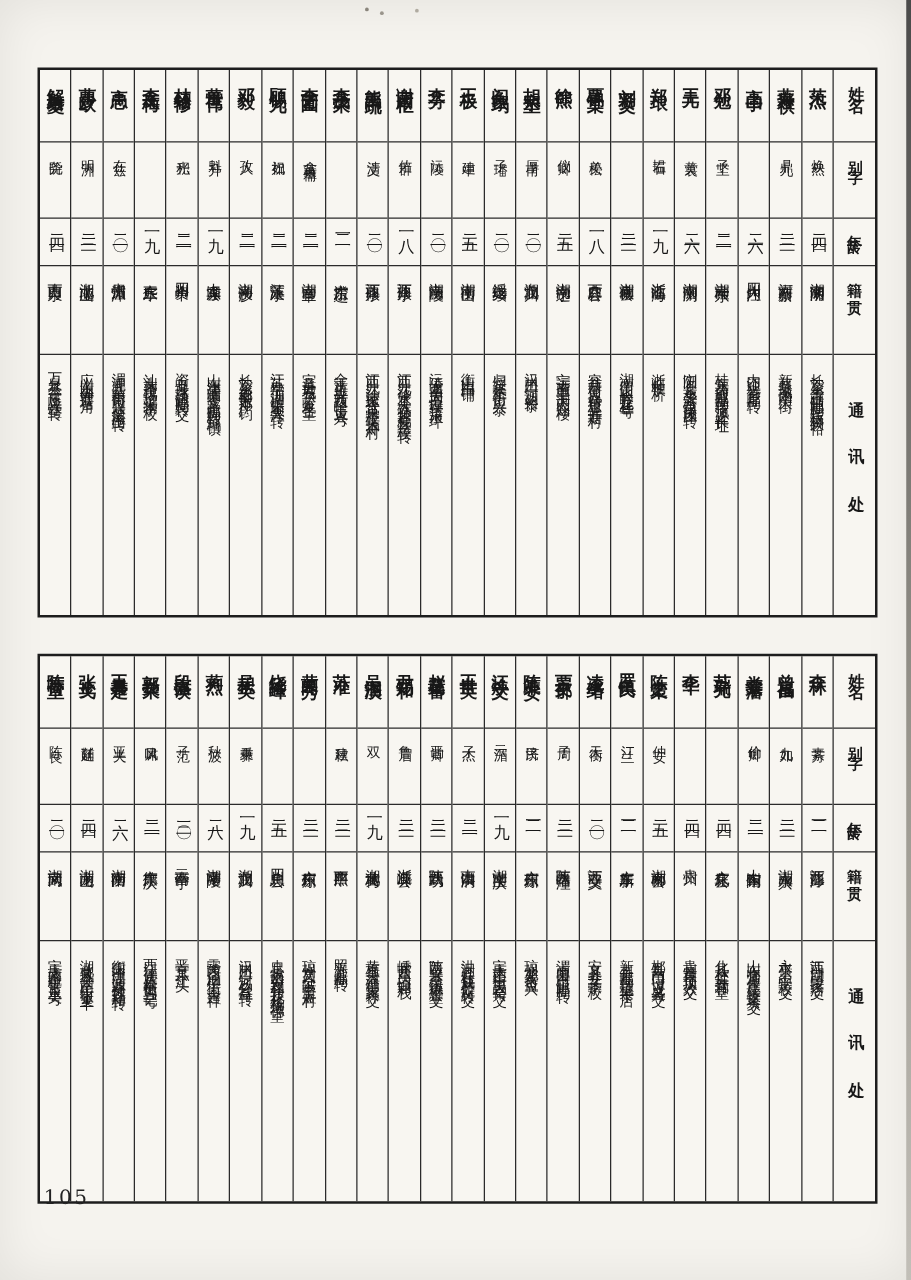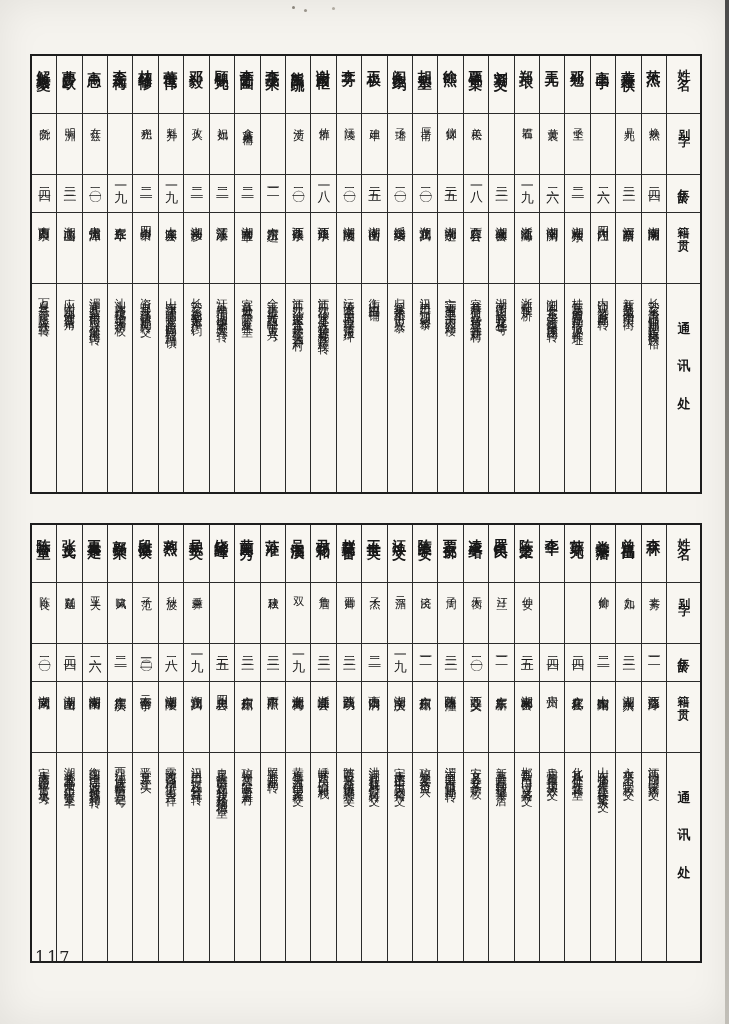--- a/index.html
+++ b/index.html
@@ -927,15 +927,15 @@
         </div>
     <div class="cell jg">
           <span class="vt">湖南武冈</span>
         </div>
     <div class="cell ad">
           <span class="vt">宝庆南路金秤市永美号</span>
         </div>
   </div>
     </div>
 
-  <div class="pagenum">117</div>
+  <div class="pagenum">105</div>
   <div class="scan-edge"></div>
 </div>
 
 </body></html>

